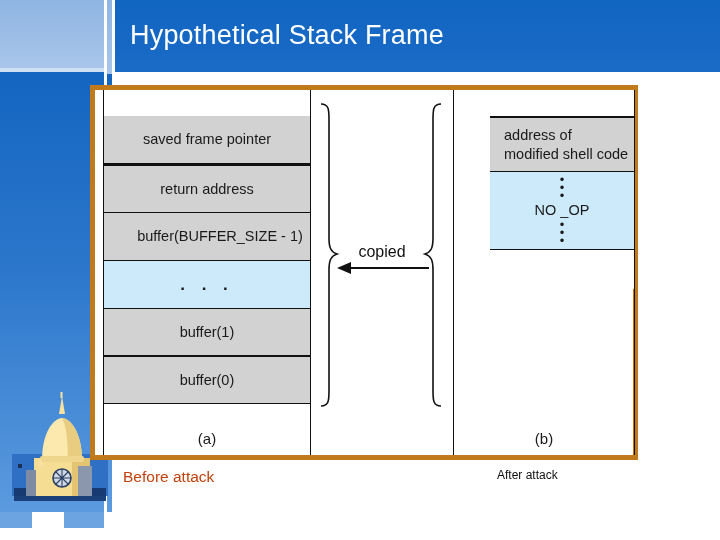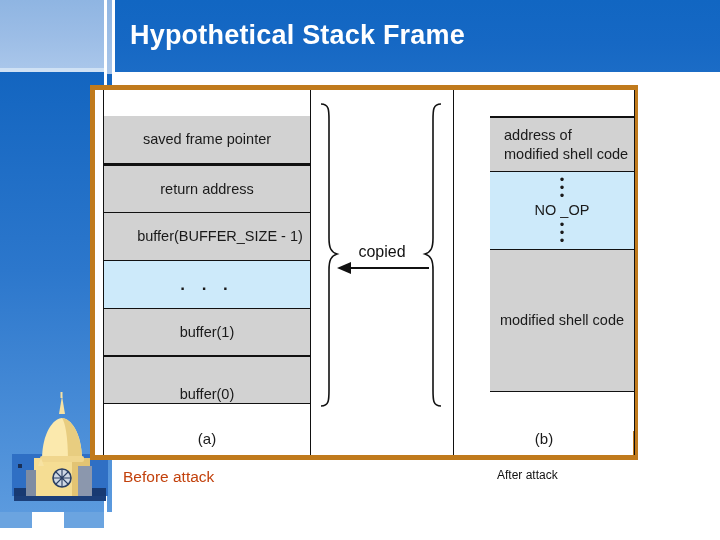--- a/index.html
+++ b/index.html
@@ -77,21 +77,21 @@
   .titlebar {
     position: absolute; left: 115px; top: 0;
     width: 605px; height: 72px;
     background: linear-gradient(180deg,#1166c2 0%,#1668c4 60%,#1b6cc6 100%);
   }
   .title-text {
     position: absolute; left: 130px; top: 20px;
     width: 560px;
     color: #ffffff;
     font-size: 27px;
-    font-weight: bold;
+    font-weight: normal;
     letter-spacing: 0.2px;
     white-space: nowrap;
   }
 
   
   .logo {
     position: absolute; left: 12px; top: 392px;
     width: 96px; height: 122px;
   }
 
@@ -248,21 +248,21 @@
         </div>
         <div class="cell gray" style="height:48px;padding-left:30px;">
           <span>buffer(BUFFER_SIZE - 1)</span>
         </div>
         <div class="cell blue" style="height:48px;">
           <span class="dots-h">. . .</span>
         </div>
         <div class="cell gray thick-bottom" style="height:48px;">
           <span>buffer(1)</span>
         </div>
-        <div class="cell gray" style="height:47px;align-items:flex-end;">
+        <div class="cell gray" style="height:47px;">
           <span>buffer(0)</span>
         </div>
         <div class="cell plain" style="height:37px;">
           <span></span>
         </div>
       </div>
     </div>
     <div class="caption" style="left:8px; width:208px; top:340px;">(a)</div>
 
     <div class="mid">
@@ -304,23 +304,20 @@
         <div class="cell gray top-thick" style="height:56px; justify-content:flex-start; text-align:left; padding-left:14px;">
           <span>address of modified shell code</span>
         </div>
         <div class="cell blue" style="height:78px;">
           <span class="noop-wrap">
             <span class="vdots">•<br>•<br>•</span>
             <span style="margin:3px 0;">NO _OP</span>
             <span class="vdots">•<br>•<br>•</span>
           </span>
         </div>
-        <div class="cell gray" style="height:142px;">
-          <span>modified shell code</span>
-        </div>
         <div class="cell plain" style="height:39px;">
           <span></span>
         </div>
       </div>
     </div>
     <div class="caption" style="left:358px; width:182px; top:340px;">(b)</div>
 
   </div>
 
   <div class="lbl-before">Before attack</div>

